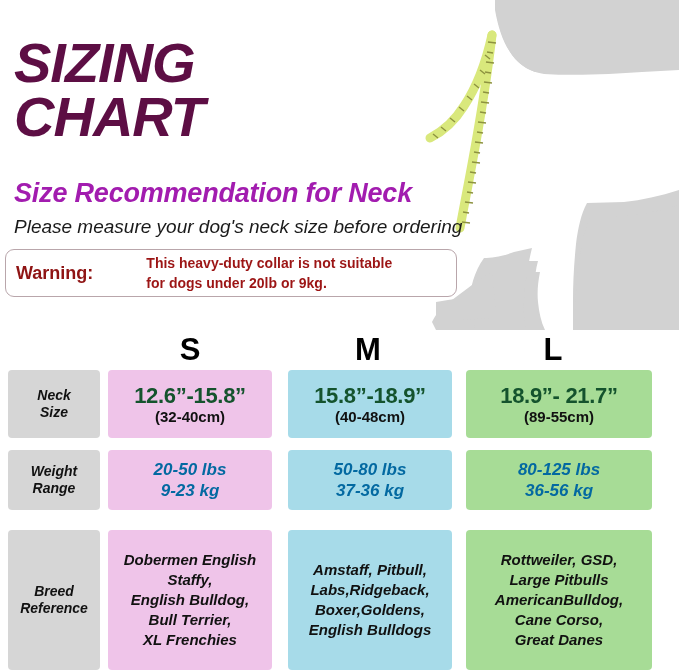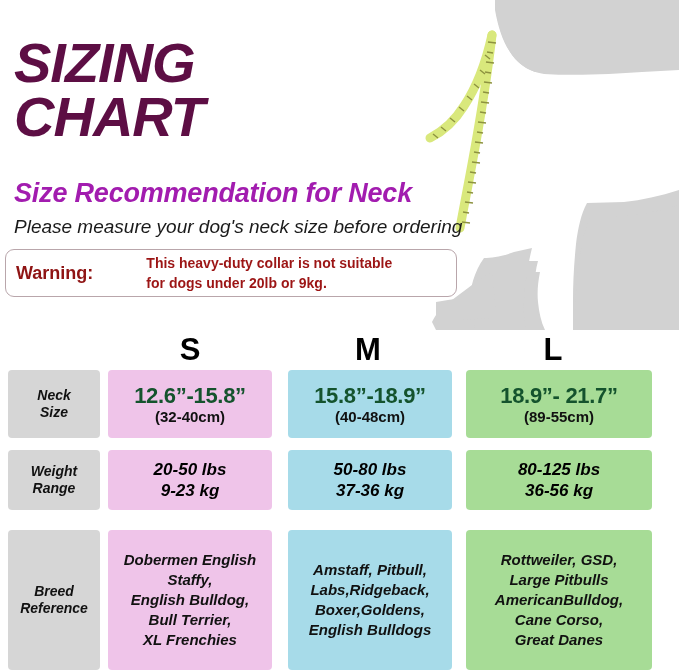--- a/index.html
+++ b/index.html
@@ -159,21 +159,21 @@
   .neck-sub {
     font-weight: bold;
     font-size: 15px;
     color: #111111;
     line-height: 18px;
   }
   .weight-line {
     font-weight: bold;
     font-style: italic;
     font-size: 17px;
-    color: #000000;
+    color: #0369a1;
     line-height: 21px;
   }
   .breed-line {
     font-weight: bold;
     font-style: italic;
     font-size: 15px;
     color: #111111;
     line-height: 20px;
   }
 </style>

